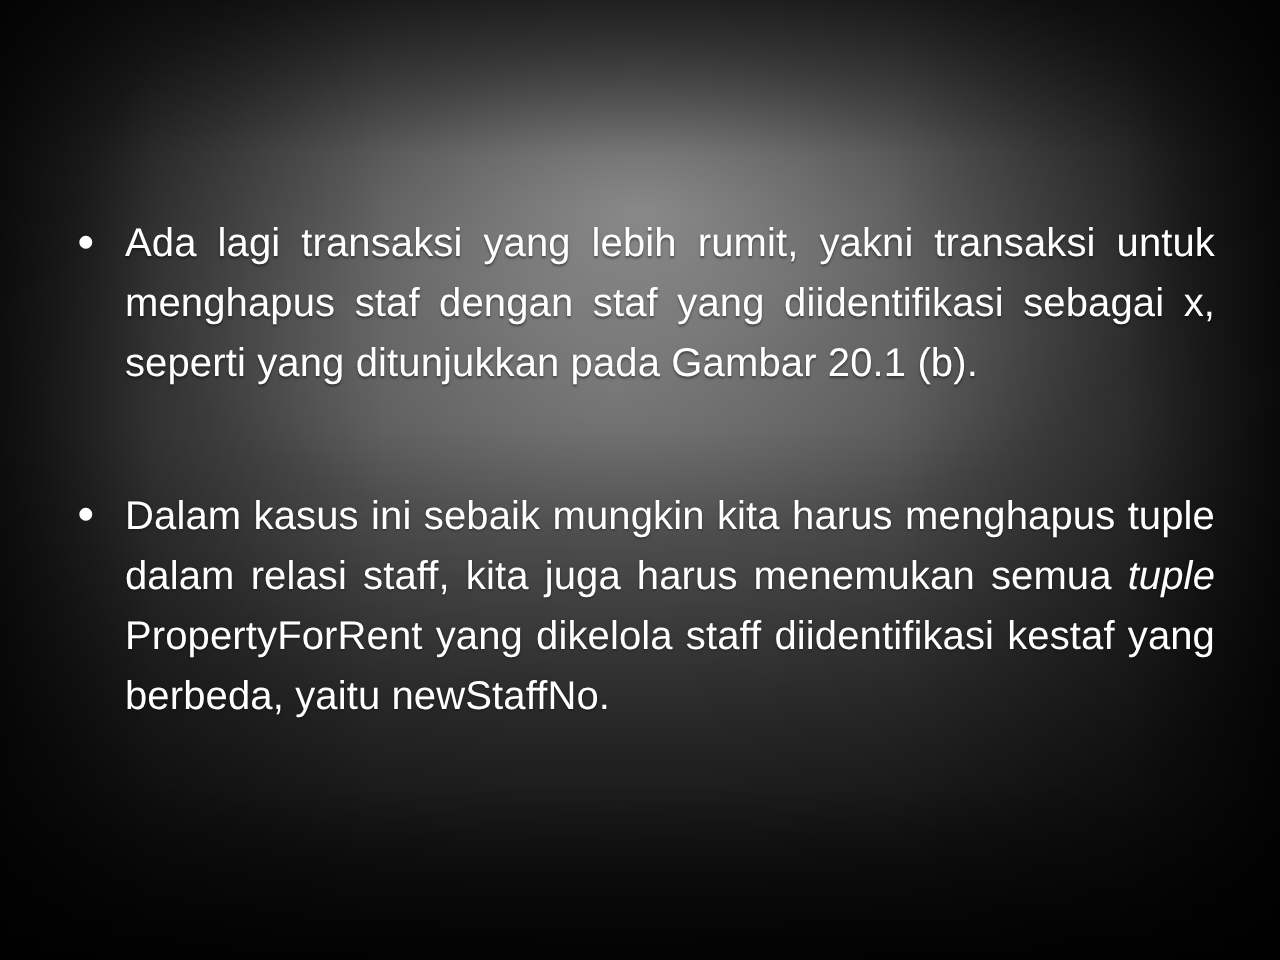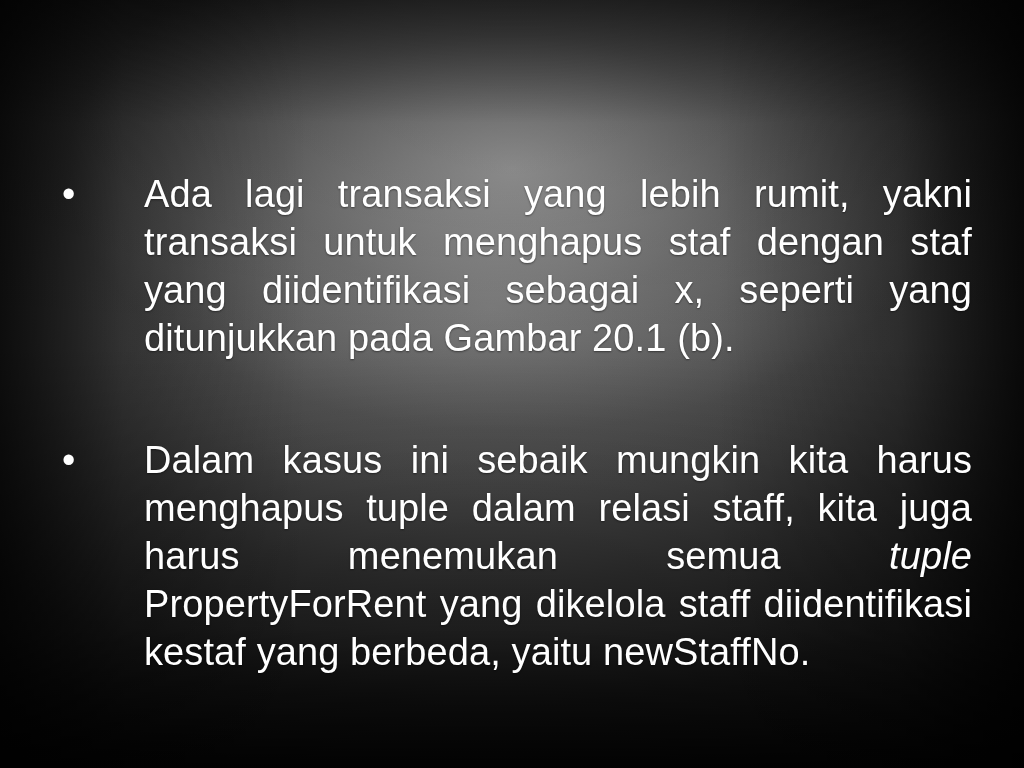--- a/index.html
+++ b/index.html
@@ -51,28 +51,27 @@
     width: 44px;
     font-size: 38px;
     line-height: 48px;
     text-align: left;
     color: #ffffff;
     padding-left: 6px;
     box-sizing: border-box;
   }
   .bullet-text {
     flex: 1 1 auto;
-    font-size: 38px;
+    font-size: 32px;
     line-height: 48px;
     text-align: justify;
     text-justify: inter-word;
     letter-spacing: 0.1px;
     color: #ffffff;
     text-shadow: 0 1px 2px rgba(0,0,0,0.45);
-    margin-left: 44px;
   }
   .bullet-text em {
     font-style: italic;
   }
 </style>
 </head>
 <body>
 
 <div class="slide">
   <div class="vignette"></div>

